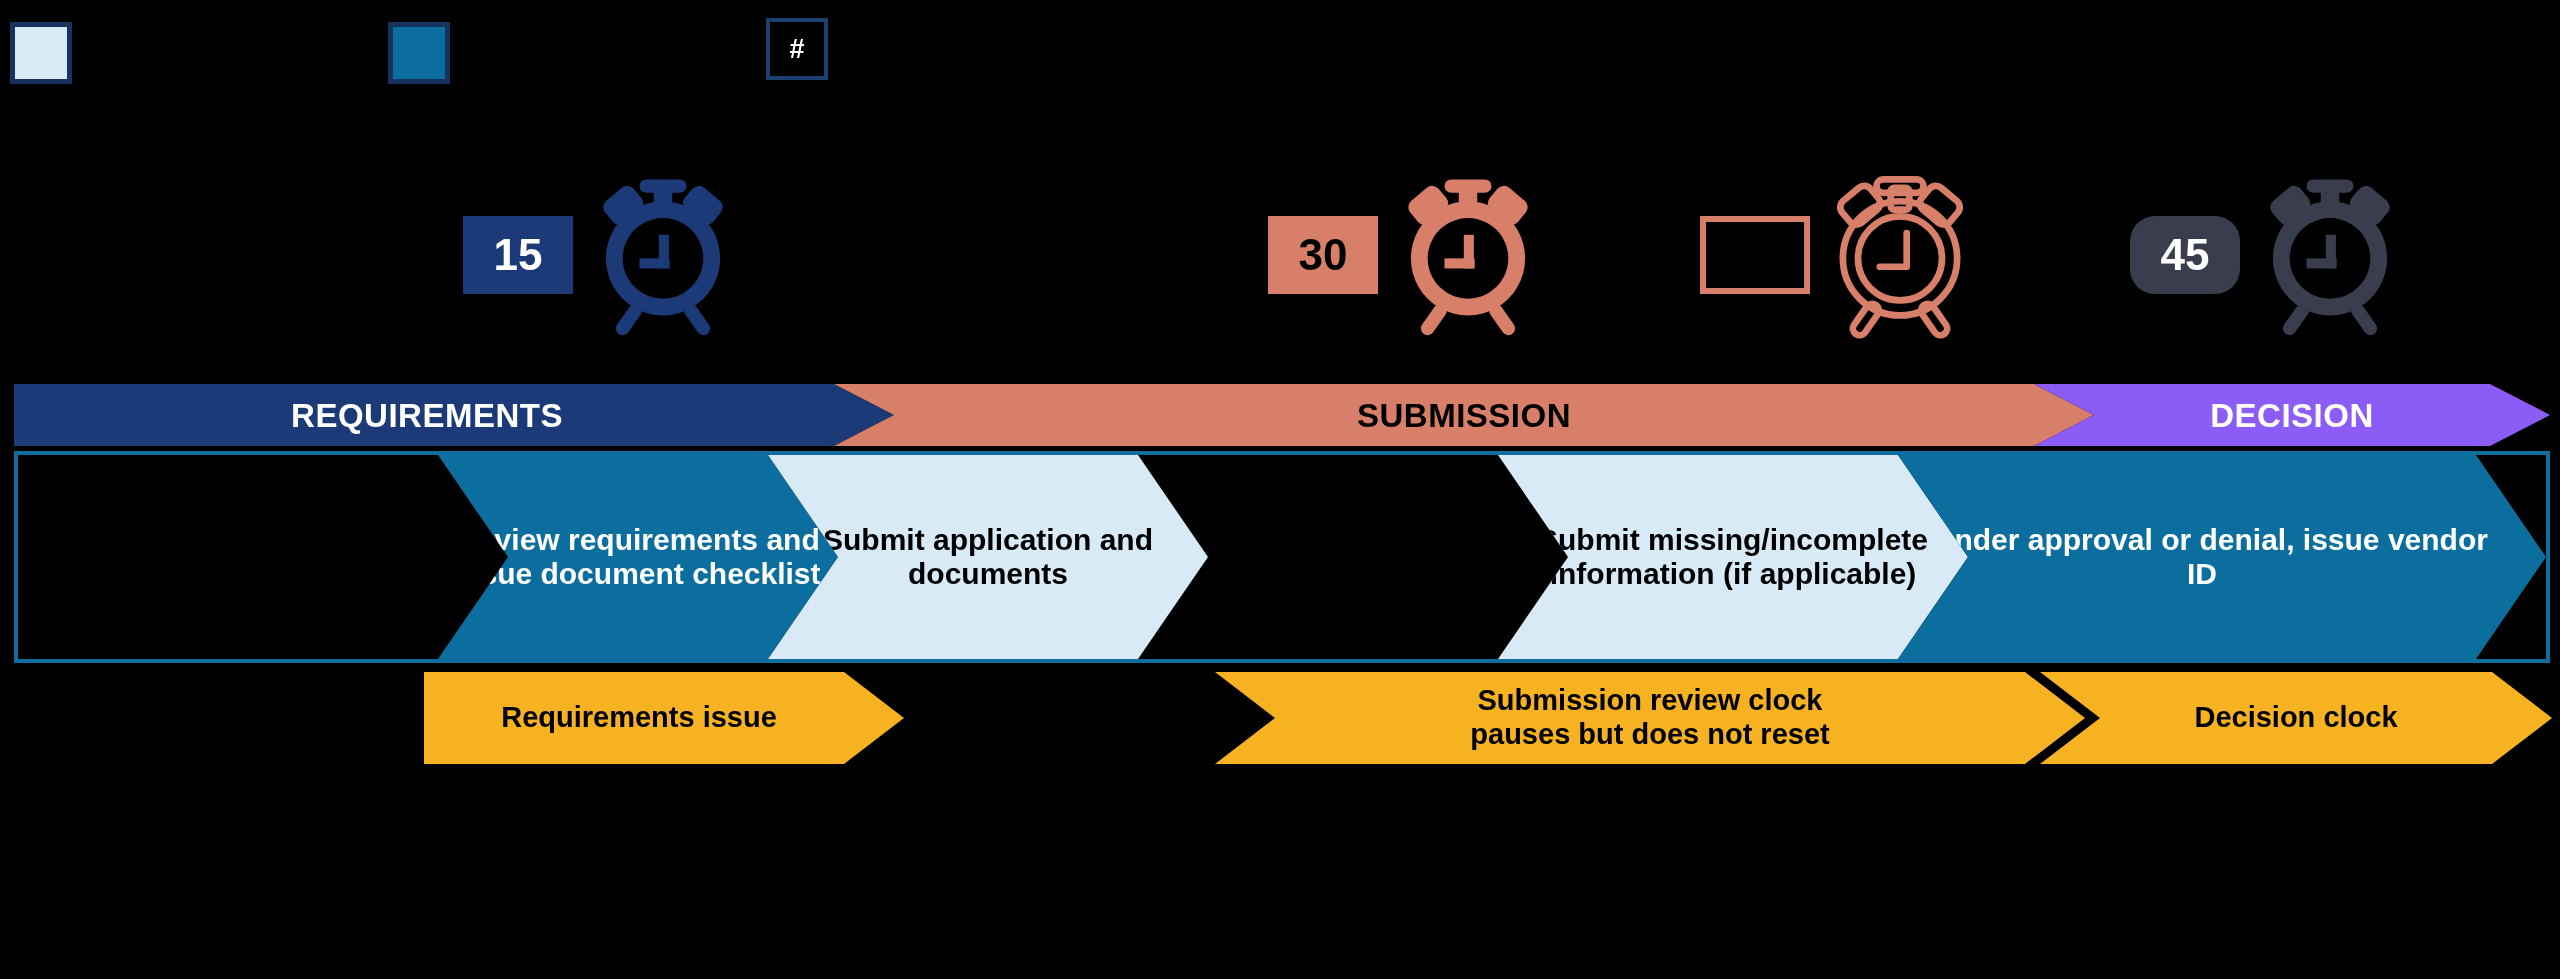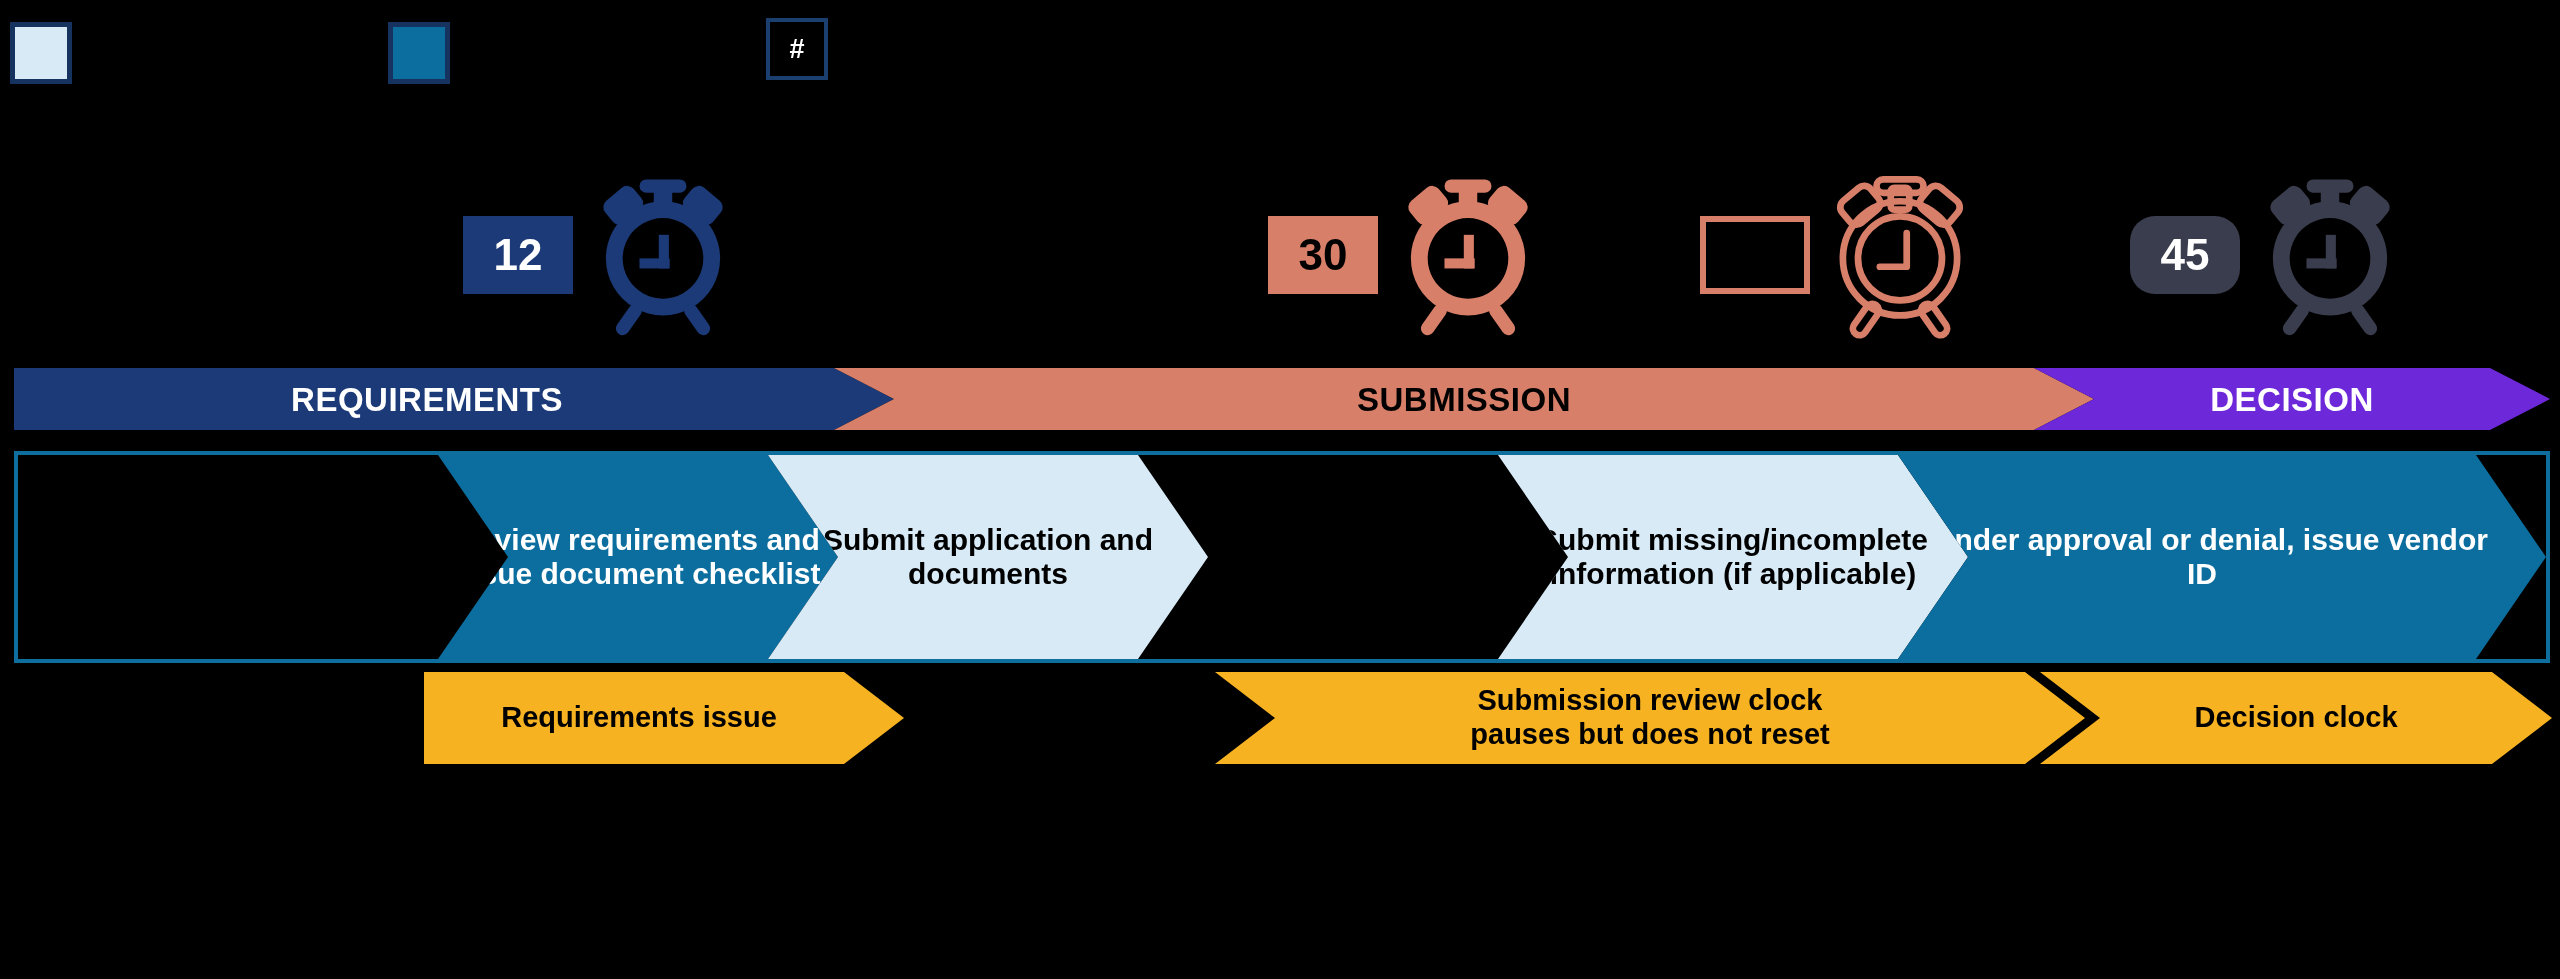--- a/index.html
+++ b/index.html
@@ -37,21 +37,21 @@
     font-size:44px;font-weight:700;line-height:1;
     letter-spacing:0px;
   }
   .day-badge.navy{background:#1b3a77;color:#ffffff;}
   .day-badge.salmon{background:#d87f69;color:#000000;}
   .day-badge.charcoal{background:#3a3d4d;color:#ffffff;border-radius:25px;}
   .day-badge.hollow{background:transparent;border:6px solid #d87f69;color:transparent;}
   .clock-ico{margin-left:6px;}
 
   
-  #phase-row{position:absolute;left:14px;top:368px;width:2536px;height:62px;}
+  #phase-row{position:absolute;left:14px;top:384px;width:2536px;height:62px;}
   .phase{
     position:absolute;top:0;height:62px;
     display:flex;align-items:center;justify-content:center;
     font-size:33px;font-weight:700;letter-spacing:.5px;
     box-sizing:border-box;
   }
   .phase-label{line-height:1;white-space:nowrap;}
 
   
   #steps-row{
@@ -101,21 +101,21 @@
   <div class="legend-item" style="left:766px;top:18px;">
     <span class="legend-swatch hashbox">#</span>
     <span class="legend-label"></span>
   </div>
 
 </div>
 
 <div id="clock-row" style="top:165px;">
 
   <div class="clock-group" style="left:463px;">
-    <span class="day-badge navy">12</span>
+    <span class="day-badge navy">15</span>
     <span class="clock-ico">
       <svg width="168" height="168" viewBox="0 0 100 100" aria-hidden="true">
         <g fill="#1b3a77">
           <rect x="44.5" y="8" width="11" height="14" rx="2"></rect>
           <rect x="36" y="5" width="28" height="8" rx="4"></rect>
           <rect x="15" y="12" width="22" height="17" rx="5" transform="rotate(-40 26 20)"></rect>
           <rect x="63" y="12" width="22" height="17" rx="5" transform="rotate(40 74 20)"></rect>
           <path d="M50 18 a34 34 0 1 0 .001 0z M50 28 a24 24 0 1 1 -.001 0z"></path>
           <rect x="47.5" y="38" width="6" height="20"></rect>
           <rect x="36" y="52" width="18" height="6"></rect>
@@ -190,21 +190,21 @@
   <div class="phase" style="left:0px;width:880px;background:#1b3a77;color:#ffffff;
               clip-path:polygon(0 0, 820px 0, 880px 50%, 820px 100%, 0 100%);">
     <span class="phase-label" style="margin-right:54px;">REQUIREMENTS</span>
   </div>
 
   <div class="phase" style="left:820px;width:1260px;background:#d87f69;color:#000000;
               clip-path:polygon(0 0, 1200px 0, 1260px 50%, 1200px 100%, 0 100%, 60px 50%);">
     <span class="phase-label">SUBMISSION</span>
   </div>
 
-  <div class="phase" style="left:2020px;width:516px;background:#6d28d9;color:#ffffff;
+  <div class="phase" style="left:2020px;width:516px;background:#8b5cf6;color:#ffffff;
               clip-path:polygon(0 0, 456px 0, 516px 50%, 456px 100%, 0 100%, 60px 50%);">
     <span class="phase-label">DECISION</span>
   </div>
 
 </div>
 
 <div id="steps-row">
 
 
   <div class="step medium" style="left:420px;width:400px;background:#0b6e9e;

